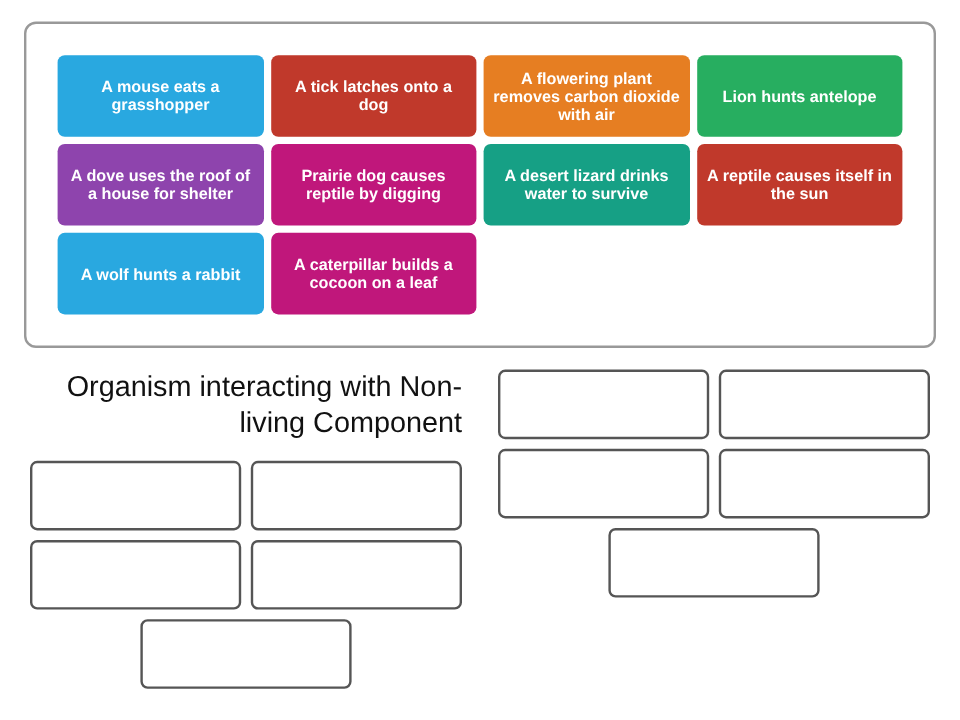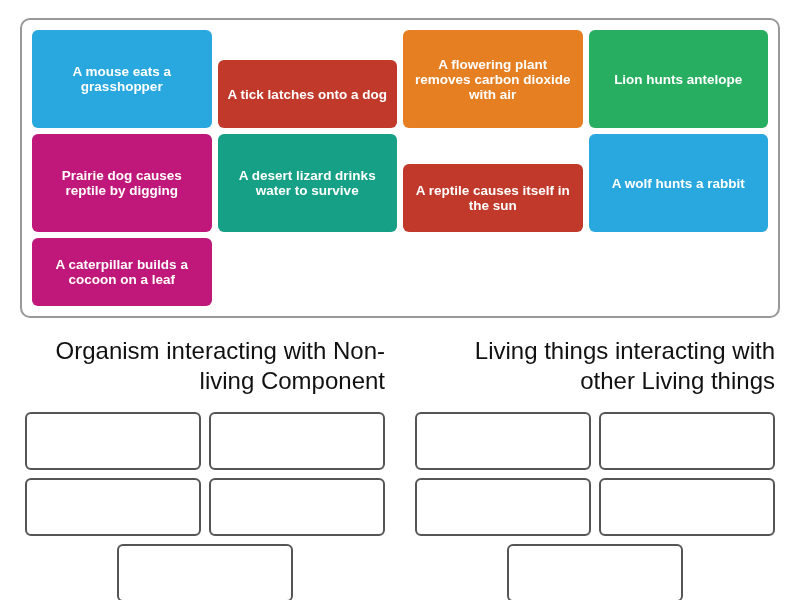--- a/index.html
+++ b/index.html
@@ -9,21 +9,21 @@
       width: 800px;
       min-height: 600px;
       overflow-x: hidden;
     }
 
     
     .top-area {
       border: 2px solid #999;
       border-radius: 10px;
       margin: 18px 20px 18px 20px;
-      padding: 10px;
+      padding: 26px;
       background: #fff;
     }
 
     .card-grid {
       display: grid;
       grid-template-columns: 1fr 1fr 1fr 1fr;
       gap: 6px;
     }
 
     .card {
@@ -35,21 +35,21 @@
       text-align: center;
       cursor: grab;
       user-select: none;
       min-height: 68px;
       display: flex;
       align-items: center;
       justify-content: center;
     }
 
     .card.blue { background: #29a8e0; }
-    .card.red { background: #c0392b; margin-top: 30px; }
+    .card.red { background: #c0392b; }
     .card.orange { background: #e67e22; }
     .card.green { background: #27ae60; }
     .card.purple { background: #8e44ad; }
     .card.magenta { background: #c0177b; }
     .card.teal { background: #16a085; }
 
     
     .bottom-area {
       display: grid;
       grid-template-columns: 1fr 1fr;
@@ -101,20 +101,21 @@
 <body>
 
 <div class="top-area">
   <div class="card-grid">
 
     <div class="card blue">A mouse eats a grasshopper</div>
     <div class="card red">A tick latches onto a dog</div>
     <div class="card orange">A flowering plant removes carbon dioxide with air</div>
     <div class="card green">Lion hunts antelope</div>
 
+    <div class="card purple">A dove uses the roof of a house for shelter</div>
     <div class="card magenta">Prairie dog causes reptile by digging</div>
     <div class="card teal">A desert lizard drinks water to survive</div>
     <div class="card red">A reptile causes itself in the sun</div>
 
     <div class="card blue">A wolf hunts a rabbit</div>
     <div class="card magenta">A caterpillar builds a cocoon on a leaf</div>
     <div style="visibility:hidden;"></div>
     <div style="visibility:hidden;"></div>
   </div>
 </div>
@@ -128,21 +129,20 @@
       <div class="drop-box"></div>
       <div class="drop-box"></div>
       <div class="drop-box"></div>
     </div>
     <div class="drop-row-extra">
       <div class="drop-box-single"></div>
     </div>
   </div>
 
   <div class="category">
-    <div class="category-title">Living things interacting with other Living things</div>
     <div class="drop-grid">
       <div class="drop-box"></div>
       <div class="drop-box"></div>
       <div class="drop-box"></div>
       <div class="drop-box"></div>
     </div>
     <div class="drop-row-extra">
       <div class="drop-box-single"></div>
     </div>
   </div>

